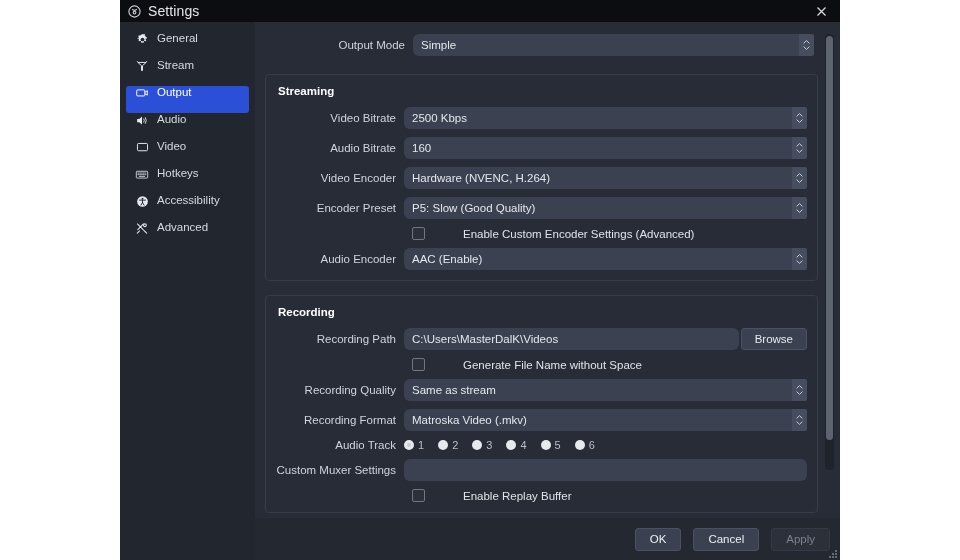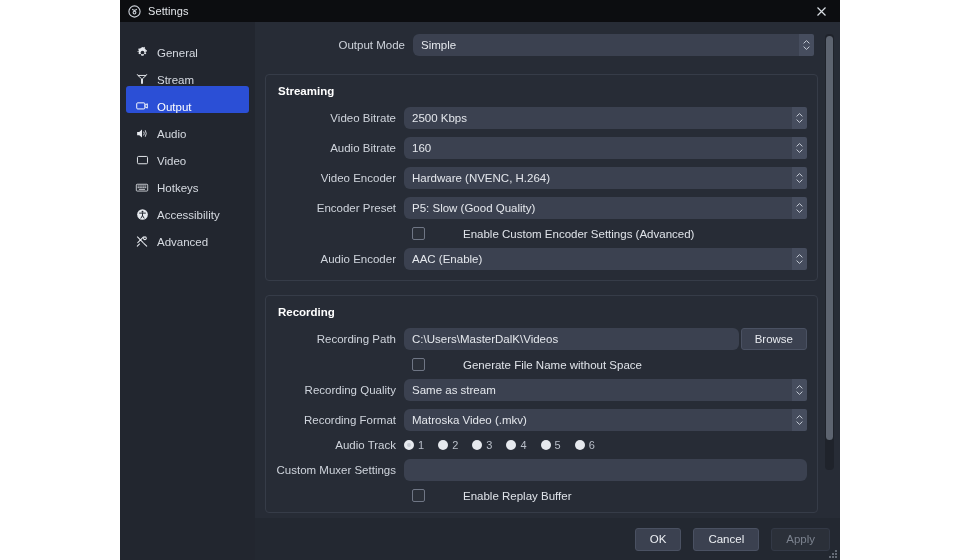--- a/index.html
+++ b/index.html
@@ -33,21 +33,21 @@
     position: relative;
   }
   .titlebar .tb-icon {
     margin-left: 8px;
     width: 13px; height: 13px;
     display: inline-flex;
     align-items: center; justify-content: center;
   }
   .titlebar .tb-title {
     margin-left: 7px;
-    font-size: 11px;
+    font-size: 14px;
     color: #e3e6ea;
     letter-spacing: .1px;
   }
   .tb-close {
     position: absolute;
     right: 0; top: 0;
     width: 38px; height: 22px;
     display: flex; align-items: center; justify-content: center;
     color: #d9dde3;
     font-size: 13px;
@@ -67,21 +67,21 @@
     flex: 0 0 135px;
     background: #22262f;
     padding-top: 10px;
     box-sizing: border-box;
   }
   .side-item {
     height: 27px;
     margin: 0 6px 0 6px;
     padding-left: 9px;
     display: flex;
-    align-items: flex-end;
+    align-items: flex-start;
     gap: 8px;
     border-radius: 3px;
     color: #d6dae1;
     font-size: 11.5px;
   }
   .side-item.active {
     background: #2b4fd6;
     color: #ffffff;
   }
   .side-icon {

